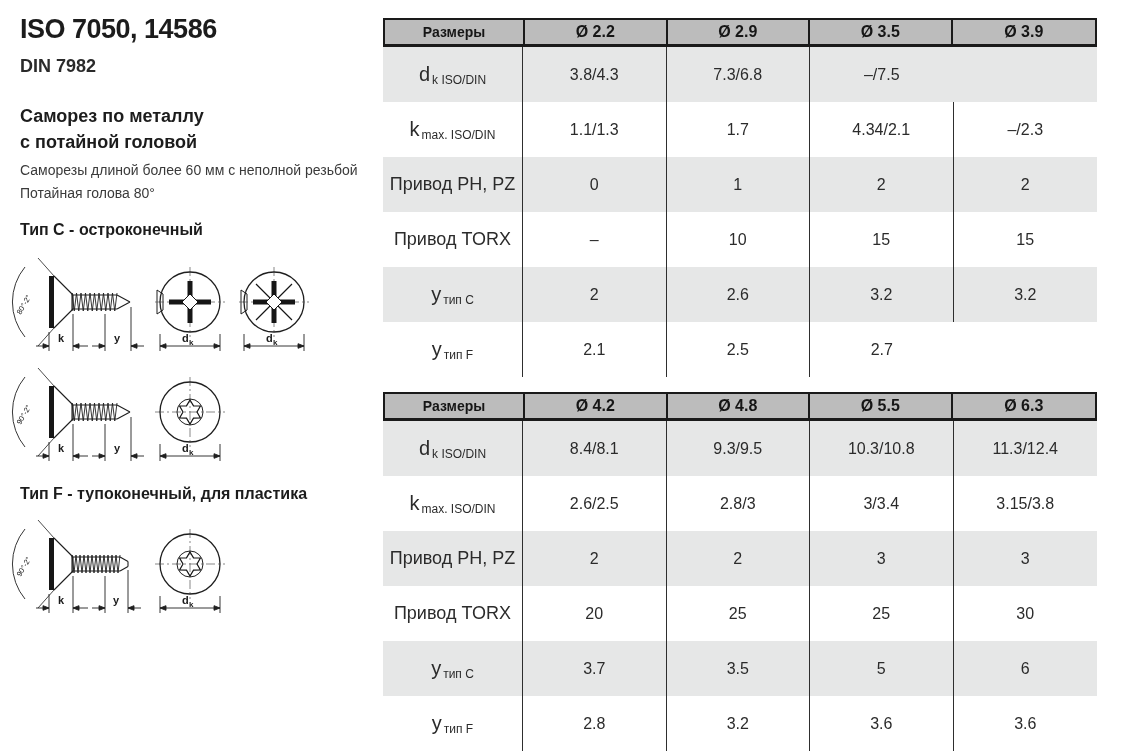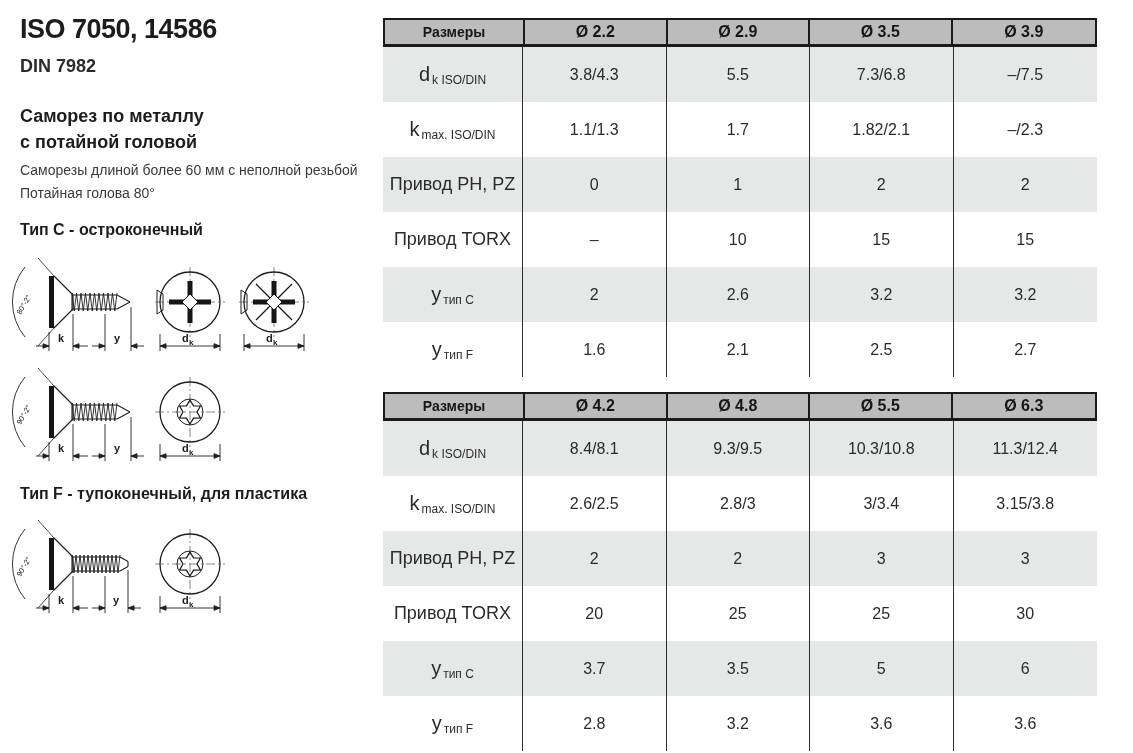--- a/index.html
+++ b/index.html
@@ -198,32 +198,31 @@
         <div class="hcell">Ø 3.5</div>
         <div class="hcell">Ø 3.9</div>
       </div>
     <div class="tbody">
         <div class="trow">
           <div class="cell labcell">
             <span class="lm">d</span>
             <span class="ls">k ISO/DIN</span>
           </div>
           <div class="cell vcell">3.8/4.3</div>
-          <div class="cell vcell">5.5</div>
           <div class="cell vcell">7.3/6.8</div>
           <div class="cell vcell">–/7.5</div>
         </div>
         <div class="trow">
           <div class="cell labcell">
             <span class="lm">k</span>
             <span class="ls">max. ISO/DIN</span>
           </div>
           <div class="cell vcell">1.1/1.3</div>
           <div class="cell vcell">1.7</div>
-          <div class="cell vcell">1.82/2.1</div>
+          <div class="cell vcell">4.34/2.1</div>
           <div class="cell vcell">–/2.3</div>
         </div>
         <div class="trow">
           <div class="cell labcell plain">Привод PH, PZ</div>
           <div class="cell vcell">0</div>
           <div class="cell vcell">1</div>
           <div class="cell vcell">2</div>
           <div class="cell vcell">2</div>
         </div>
         <div class="trow">
@@ -241,21 +240,20 @@
           <div class="cell vcell">2</div>
           <div class="cell vcell">2.6</div>
           <div class="cell vcell">3.2</div>
           <div class="cell vcell">3.2</div>
         </div>
         <div class="trow">
           <div class="cell labcell">
             <span class="lm">y</span>
             <span class="ls">тип F</span>
           </div>
-          <div class="cell vcell">1.6</div>
           <div class="cell vcell">2.1</div>
           <div class="cell vcell">2.5</div>
           <div class="cell vcell">2.7</div>
         </div>
       </div>
   </div>
   <div class="dim-table t2">
     <div class="thead">
         <div class="hcell first">Размеры</div>
         <div class="hcell">Ø 4.2</div>

